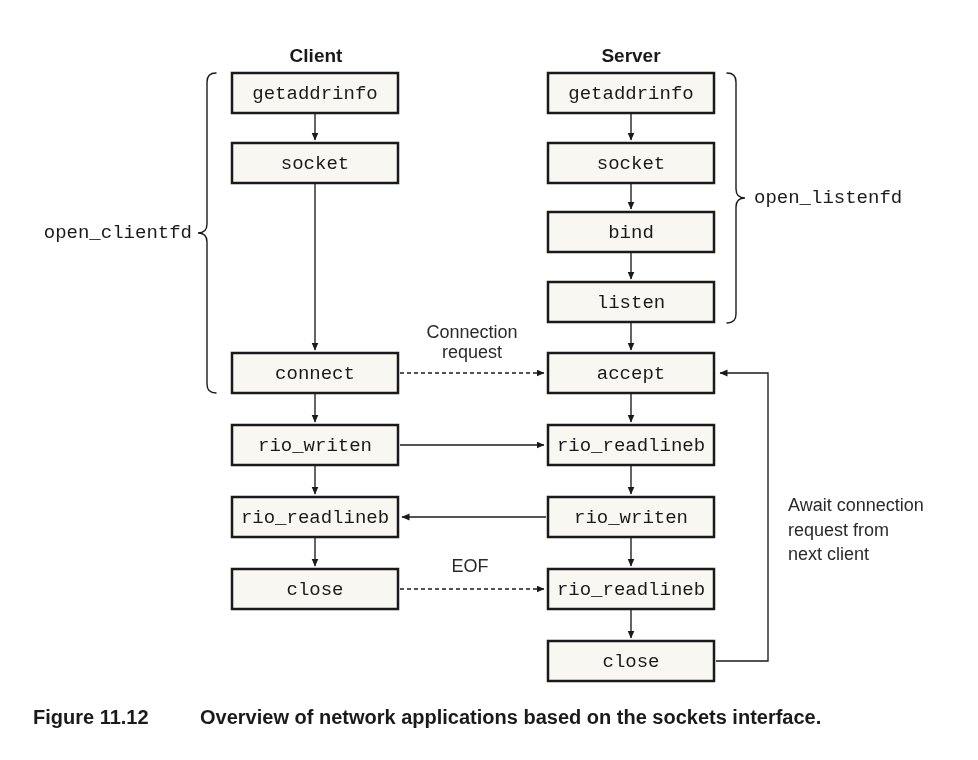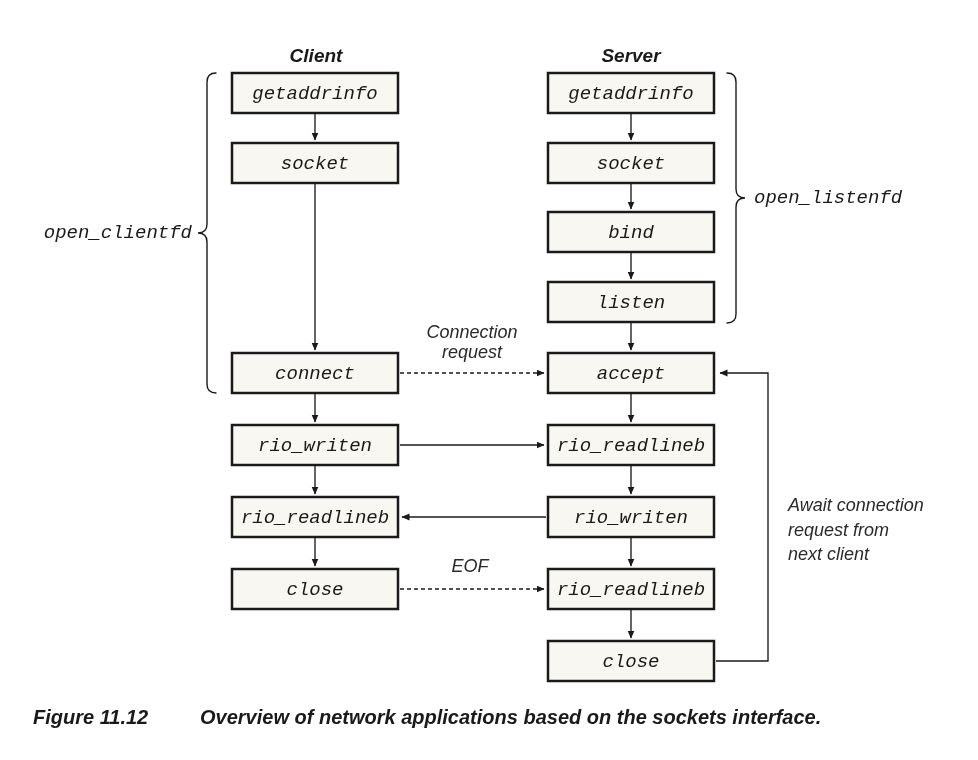--- a/index.html
+++ b/index.html
@@ -7,21 +7,20 @@
     padding: 0;
     background: #ffffff;
     font-family: "Liberation Sans", sans-serif;
   }
   .figure-wrap {
     width: 924px;
     height: 760px;
     background: #ffffff;
     position: relative;
     overflow: hidden;
-    font-style: italic;
   }
   svg { display: block; }
   .node {
     stroke: #1a1a1a;
     stroke-width: 2.5;
   }
   .mono {
     font-family: "Liberation Mono", monospace;
     font-size: 19px;
     fill: #1a1a1a;

